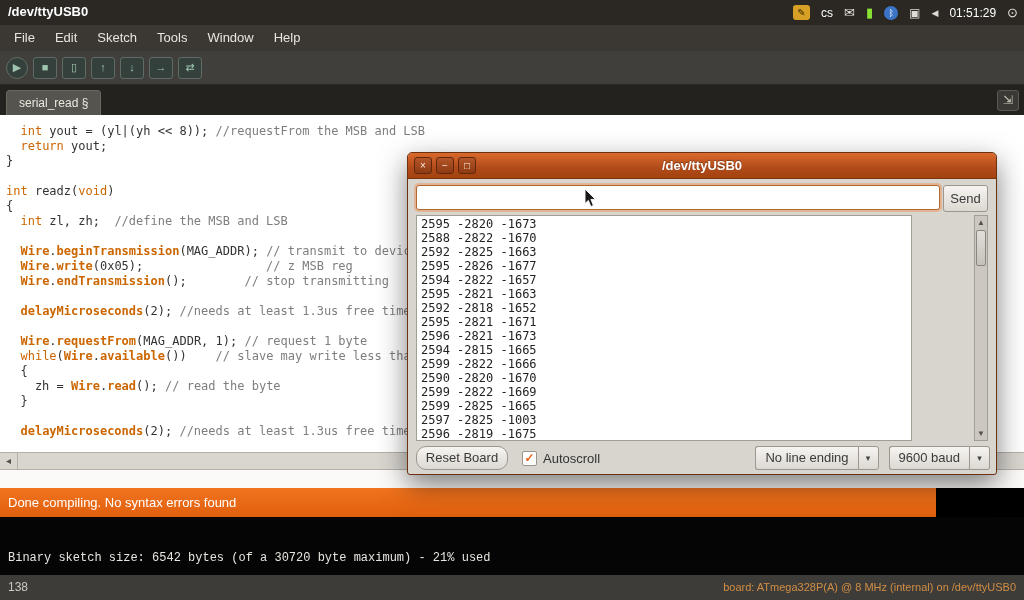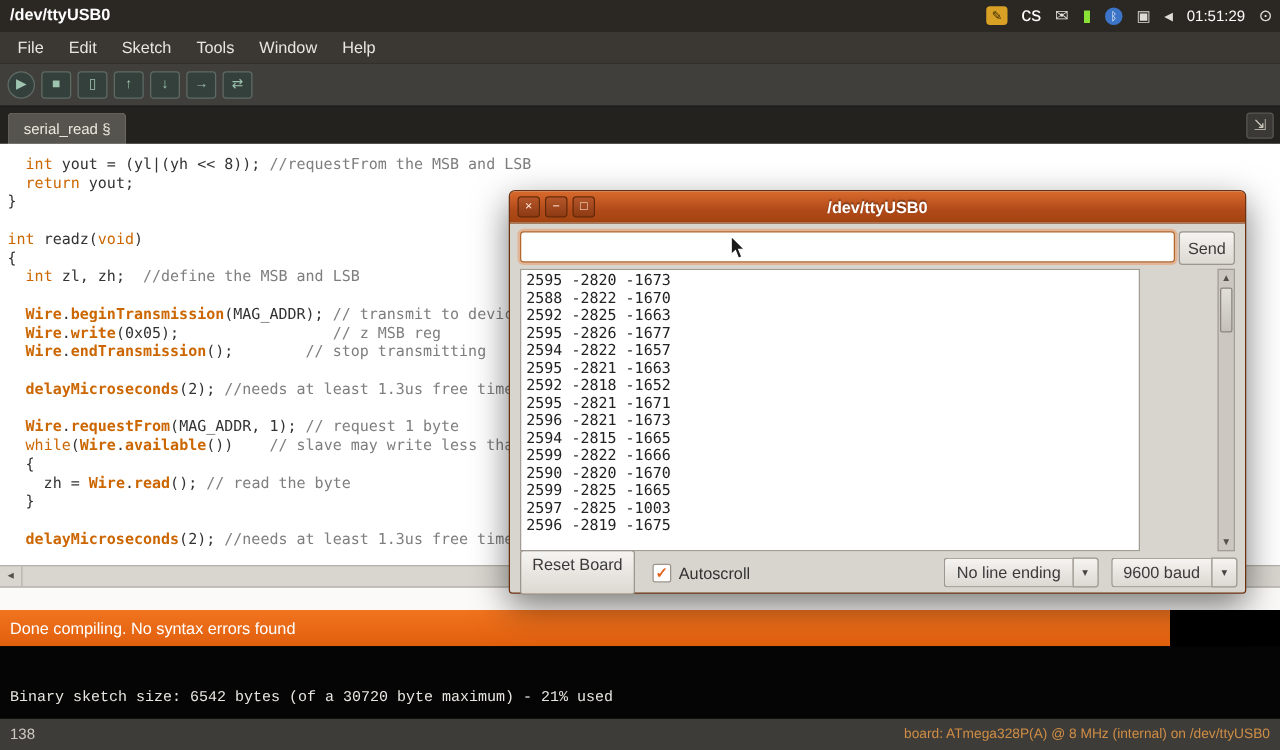--- a/index.html
+++ b/index.html
@@ -6,21 +6,21 @@
   html,body { width:1024px; height:600px; overflow:hidden; background:#000;
               font-family:"Liberation Sans", sans-serif; }
   .abs { position:absolute; }
 
   
   #panel { left:0; top:0; width:1024px; height:25px; background:#2b2824; z-index:10; }
   #panel-title { left:8px; top:4px; color:#ffffff; font-weight:bold; font-size:13px; }
   #tray { right:6px; top:0; height:25px; display:flex; align-items:center; gap:11px; }
   .tray-item { display:flex; align-items:center; justify-content:center; font-size:12px; color:#e6e3de; cursor:default; }
   .tray-keyboard-indicator { background:#d8a024; color:#3a2a06; width:17px; height:15px; border-radius:3px; font-size:10px; }
-  .tray-input-language { color:#ffffff; font-size:16px; }
+  .tray-input-language { color:#ffffff; font-size:12px; }
   .tray-mail { color:#e6e3de; font-size:13px; }
   .tray-battery { color:#8ae234; font-size:13px; }
   .tray-bluetooth { background:#3c74c8; color:#fff; width:14px; height:14px; border-radius:50%; font-size:9px; }
   .tray-network { color:#dedbd6; font-size:12px; }
   .tray-volume { color:#dedbd6; font-size:9px; }
   #clock { color:#ffffff; font-size:12px; }
   .tray-session { color:#e6e3de; font-size:13px; }
 
   
   #menubar { left:0; top:25px; width:1024px; height:26px; background:#3b3834; display:flex; align-items:flex-start; padding-left:4px; }
@@ -70,21 +70,21 @@
 
   #serial-output { left:8px; top:62px; width:496px; height:226px; background:#ffffff; border:1px solid #a29d95; overflow:hidden; padding:1px 4px; }
   .serial-line { font-family:"DejaVu Sans Mono", monospace; font-size:12px; line-height:14px; color:#222222; white-space:pre; }
   #vscroll { right:8px; top:62px; width:14px; height:226px; background:#ccc8c1; border:1px solid #a29d95; }
   .scroll-arrow { left:0; width:12px; height:13px; font-size:8px; color:#55524c; text-align:center; line-height:13px; }
   #vscroll-up { top:0; }
   #vscroll-down { bottom:0; }
   #vscroll-thumb { left:1px; top:14px; width:10px; height:36px; background:linear-gradient(#e2dfda,#c5c1ba); border:1px solid #8a857d; border-radius:2px; }
 
   #serial-controls { left:8px; top:292px; width:574px; height:26px; display:flex; align-items:center; }
-  #reset-btn { width:92px; height:36px; line-height:22px; }
+  #reset-btn { width:92px; height:24px; line-height:22px;border-radius:10px; }
   #autoscroll-box { width:15px; height:15px; background:#ffffff; border:1px solid #9b958c; border-radius:2px; margin-left:14px; color:#e5621a; font-weight:bold; font-size:12px; line-height:13px; text-align:center; }
   #autoscroll-label { margin-left:6px; font-size:13px; color:#333333; }
   .spacer { flex:1; }
   .combo { height:24px; display:flex; align-items:stretch; margin-left:10px; }
   .combo-text { padding:0 9px; line-height:22px; border-radius:3px 0 0 3px; border-right:none; }
   .combo-arrow { width:21px; border-radius:0 3px 3px 0; line-height:22px; font-size:9px; color:#444; }
 
   
   #cursor { left:584px; top:188px; z-index:100; }
 </style>
@@ -205,20 +205,21 @@
       <div class="serial-line">2592 -2825 -1663</div>
       <div class="serial-line">2595 -2826 -1677</div>
       <div class="serial-line">2594 -2822 -1657</div>
       <div class="serial-line">2595 -2821 -1663</div>
       <div class="serial-line">2592 -2818 -1652</div>
       <div class="serial-line">2595 -2821 -1671</div>
       <div class="serial-line">2596 -2821 -1673</div>
       <div class="serial-line">2594 -2815 -1665</div>
       <div class="serial-line">2599 -2822 -1666</div>
       <div class="serial-line">2590 -2820 -1670</div>
+      <div class="serial-line">2599 -2822 -1669</div>
       <div class="serial-line">2599 -2825 -1665</div>
       <div class="serial-line">2597 -2825 -1003</div>
       <div class="serial-line">2596 -2819 -1675</div>
     </div>
   <div id="vscroll" class="abs">
     <div id="vscroll-up" class="abs scroll-arrow">▲</div>
     <div id="vscroll-thumb" class="abs"></div>
     <div id="vscroll-down" class="abs scroll-arrow">▼</div>
   </div>
 

